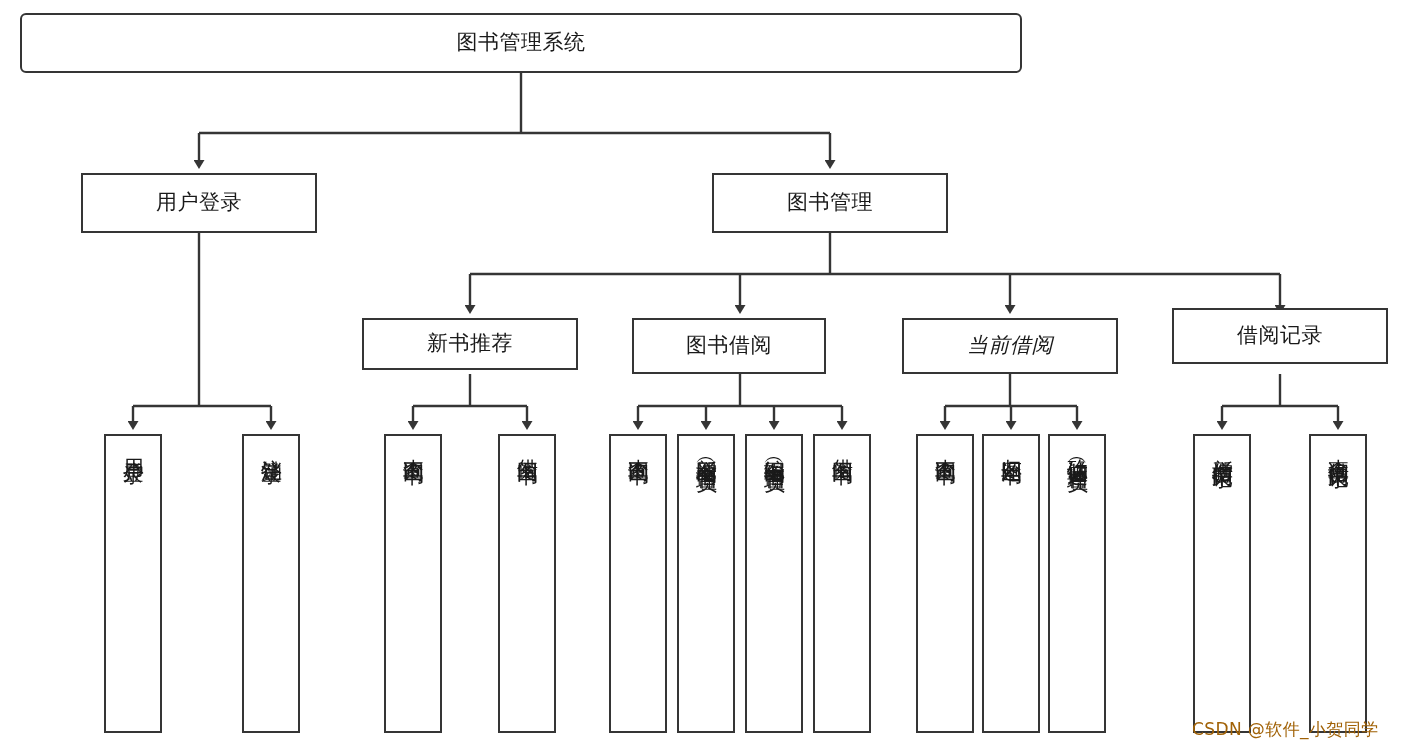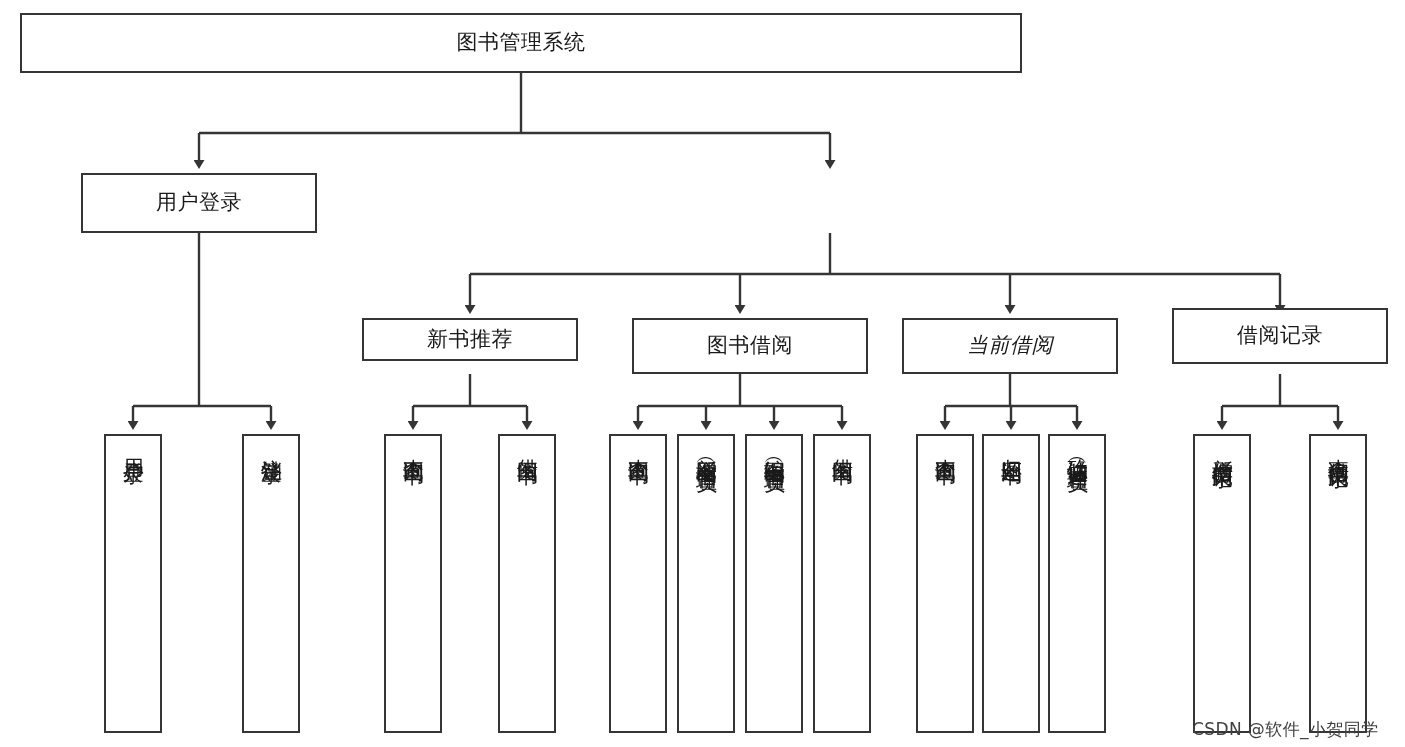--- a/index.html
+++ b/index.html
@@ -56,21 +56,21 @@
     writing-mode: vertical-rl;
     text-orientation: upright;
     font-size: 21px;
     line-height: 1.0;
     letter-spacing: 2px;
     white-space: nowrap;
     margin-top: 2px;
   }
   .watermark {
     position: absolute;
-    color: #404040;
+    color: #a16207;
     font-size: 17px;
     white-space: nowrap;
     letter-spacing: 0.4px;
   }
 </style>
 </head>
 <body>
 
 <div id="canvas">
 
@@ -117,32 +117,35 @@
       <path d="M1011,406 L1011,422" marker-end="url(#arrow)"></path>
       <path d="M1077,406 L1077,422" marker-end="url(#arrow)"></path>
 
       <path d="M1280,374 L1280,406"></path>
       <path d="M1222,406 L1338,406"></path>
       <path d="M1222,406 L1222,422" marker-end="url(#arrow)"></path>
       <path d="M1338,406 L1338,422" marker-end="url(#arrow)"></path>
     </g>
   </svg>
 
-  <div class="node horiz" style="left:20px; top:13px; width:1002px; height:60px;">
+  <div class="node horiz" style="left:20px; top:13px; width:1002px; height:60px;border-radius:6px;">
     <span class="node-label">图书管理系统</span>
   </div>
 
   <div class="node horiz" style="left:81px; top:173px; width:236px; height:60px;">
     <span class="node-label">用户登录</span>
   </div>
+  <div class="node horiz" style="left:712px; top:173px; width:236px; height:60px;">
+    <span class="node-label">图书管理</span>
+  </div>
 
-  <div class="node horiz" style="left:362px; top:318px; width:216px; height:43px;">
+  <div class="node horiz" style="left:362px; top:318px; width:216px; height:52px;">
     <span class="node-label">新书推荐</span>
   </div>
-  <div class="node horiz" style="left:632px; top:318px; width:236px; height:56px;">
+  <div class="node horiz" style="left:632px; top:318px; width:194px; height:56px;">
     <span class="node-label">图书借阅</span>
   </div>
   <div class="node horiz" style="left:902px; top:318px; width:216px; height:56px;font-style:italic;">
     <span class="node-label">当前借阅</span>
   </div>
   <div class="node horiz" style="left:1172px; top:308px; width:216px; height:56px;">
     <span class="node-label">借阅记录</span>
   </div>
 
   <div class="node vert" style="left:104px; top:434px; width:58px; height:299px;">

